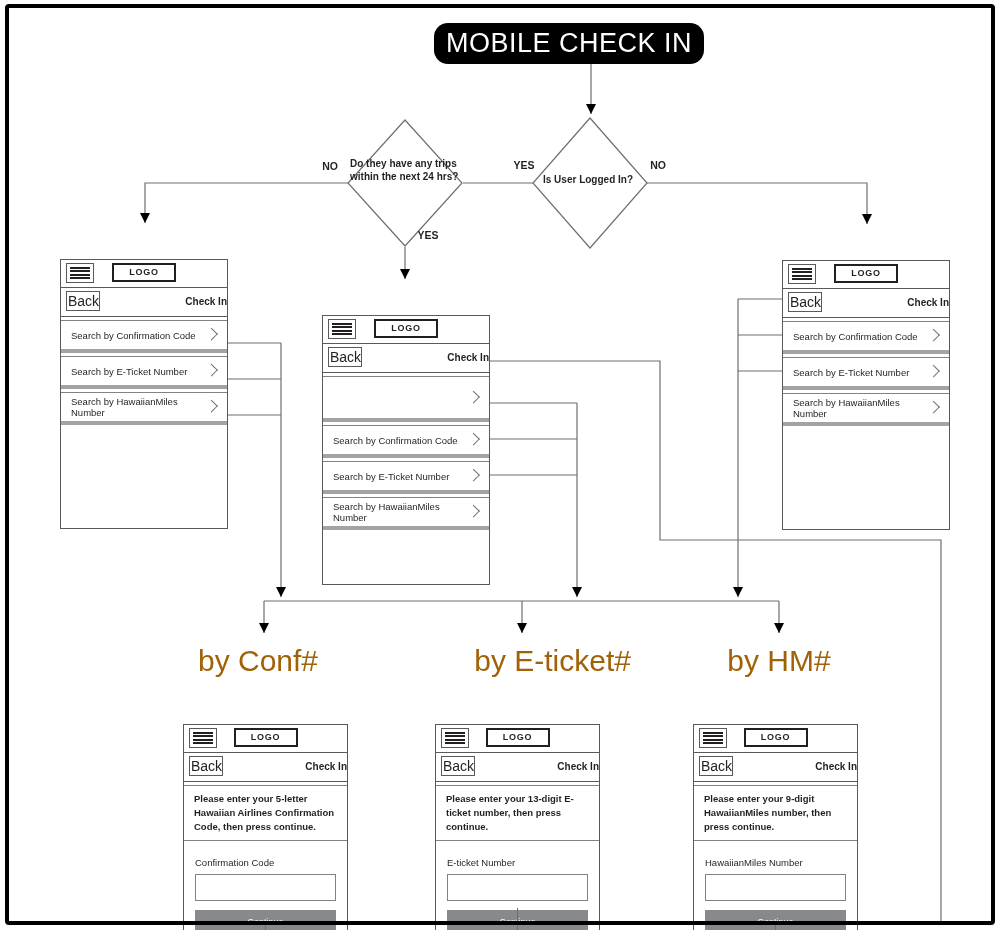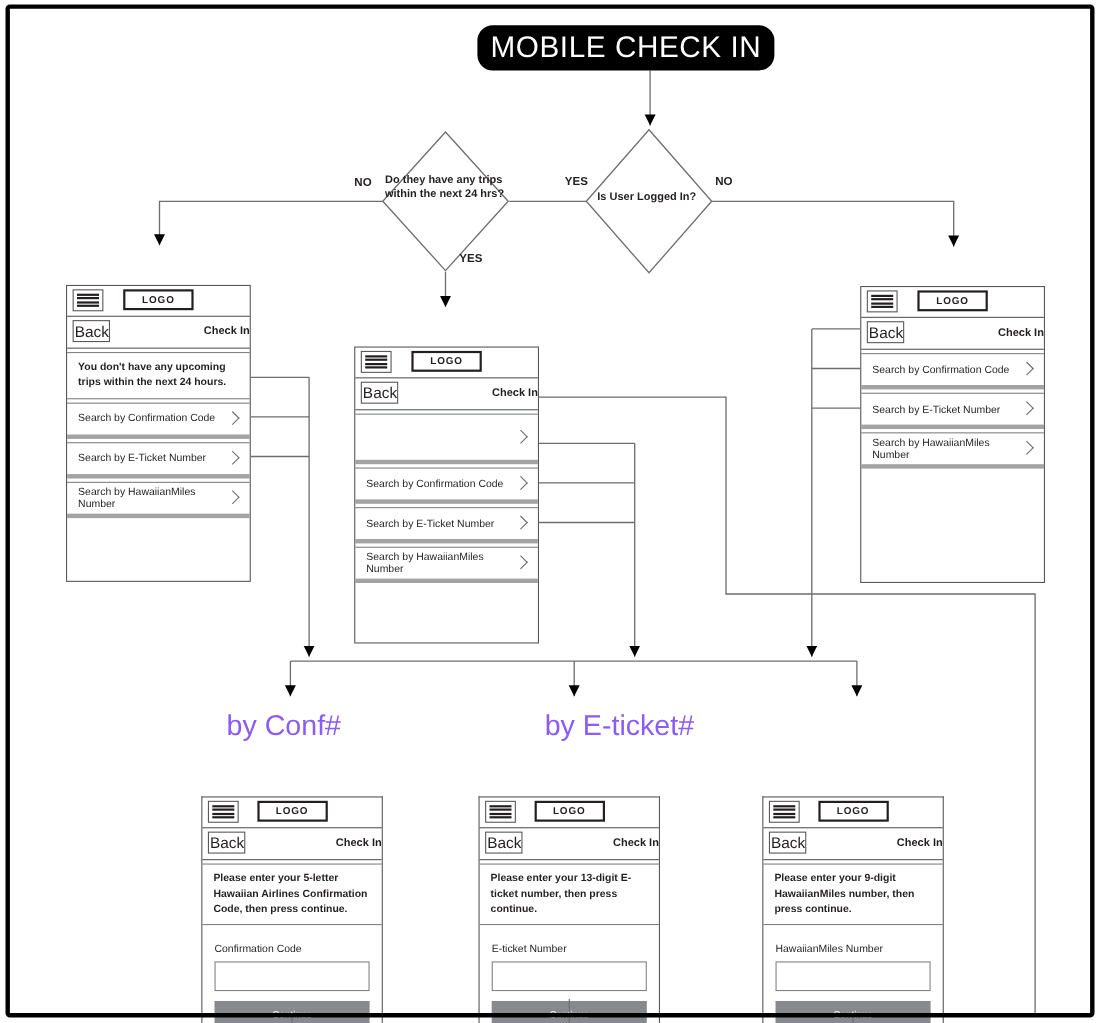--- a/index.html
+++ b/index.html
@@ -4,21 +4,21 @@
 <style>
   html,body{margin:0;padding:0;background:#fff;}
   body{font-family:"Liberation Sans","DejaVu Sans",sans-serif;color:#231f20;}
   .canvas{position:relative;width:1000px;height:930px;background:#fff;overflow:hidden;}
   .frame{position:absolute;left:5px;top:4px;right:5px;bottom:5px;border:4px solid #000;border-radius:4px;z-index:50;pointer-events:none;}
   .svglayer{position:absolute;left:0;top:0;z-index:1;}
   .title-box{position:absolute;left:434px;top:23px;width:270px;height:41px;background:#000;color:#fff;
     font-size:27px;line-height:41px;text-align:center;letter-spacing:.5px;z-index:3;border-radius:14px;}
   .dtext{position:absolute;z-index:3;font-weight:bold;font-size:10px;line-height:1.32;text-align:left;}
   .flabel{position:absolute;z-index:3;font-weight:bold;font-size:10.5px;text-align:center;width:40px;}
-  .branch{position:absolute;z-index:3;font-size:26px;width:220px;text-align:center;color:#8b5cf6;}
+  .branch{position:absolute;z-index:3;font-size:30px;width:220px;text-align:center;color:#a16207;}
   
   .phone{position:absolute;background:#fff;border:1px solid #58595b;z-index:2;box-sizing:border-box;margin-top:32px;}
   .p-header{height:27px;border-bottom:1px solid #58595b;position:relative;}
   .burger{position:absolute;left:5px;top:3px;width:28px;height:20px;border:1px solid #58595b;box-sizing:border-box;padding:2px 3px;}
   .burger i{display:block;height:2px;background:#231f20;margin-top:1.5px;}
   .burger i:first-child{margin-top:0.5px;}
   .logo{position:absolute;left:50%;top:3px;transform:translateX(-50%);width:64px;height:19px;border:2px solid #231f20;
     box-sizing:border-box;font-size:9px;font-weight:bold;letter-spacing:.8px;text-align:center;line-height:15px;}
   .p-nav{height:28px;border-bottom:1px solid #58595b;position:relative;}
   .back{position:absolute;left:5px;top:3px;width:34px;height:20px;border:1px solid #58595b;box-sizing:border-box;
@@ -81,36 +81,36 @@
 
   <div class="dtext" style="left:350px;top:157px;width:110px;">Do they have any trips within the next 24 hrs?</div>
   <div class="dtext" style="left:543px;top:173px;width:94px;">Is User Logged In?</div>
   <div class="flabel" style="left:310px;top:160px;">NO</div>
   <div class="flabel" style="left:504px;top:159px;">YES</div>
   <div class="flabel" style="left:638px;top:159px;">NO</div>
   <div class="flabel" style="left:408px;top:229px;">YES</div>
 
   <div class="branch" style="left:148px;top:644px;">by Conf#</div>
   <div class="branch" style="left:411px;top:644px;text-align:right;">by E-ticket#</div>
+  <div class="branch" style="left:669px;top:644px;">by HM#</div>
 
   <div class="phone" style="left:60px;top:227px;width:168px;height:270px;">
     <div class="p-header">
       <div class="burger">
           <i></i>
           <i></i>
           <i></i>
           <i></i>
         </div>
       <div class="logo">LOGO</div>
     </div>
     <div class="p-nav">
       <div class="p-title">Check In</div>
       <div class="back">Back</div>
     </div>
-    <div class="p-msg">You don't have  any upcoming trips within the next 24 hours.</div>
     <div class="p-row">
       <span>Search by Confirmation Code</span>
       <span class="chev"></span>
     </div>
     <div class="p-row">
       <span>Search by E-Ticket Number</span>
       <span class="chev"></span>
     </div>
     <div class="p-row">
       <span>Search by HawaiianMiles Number</span>

